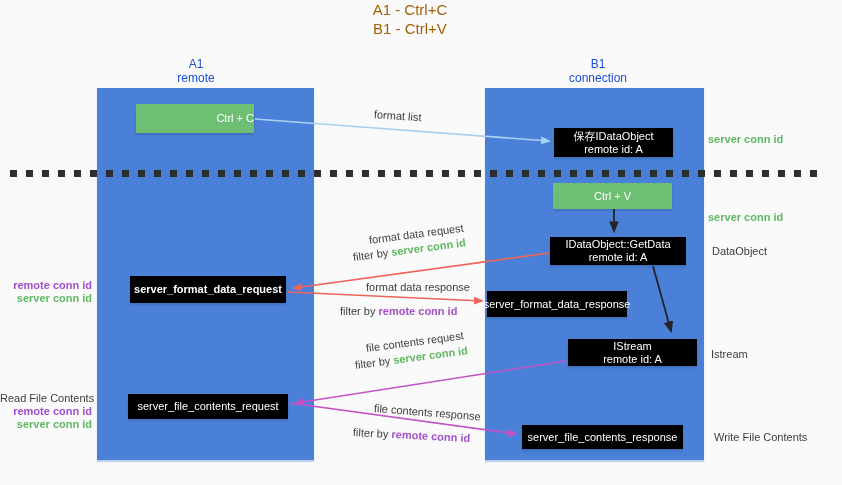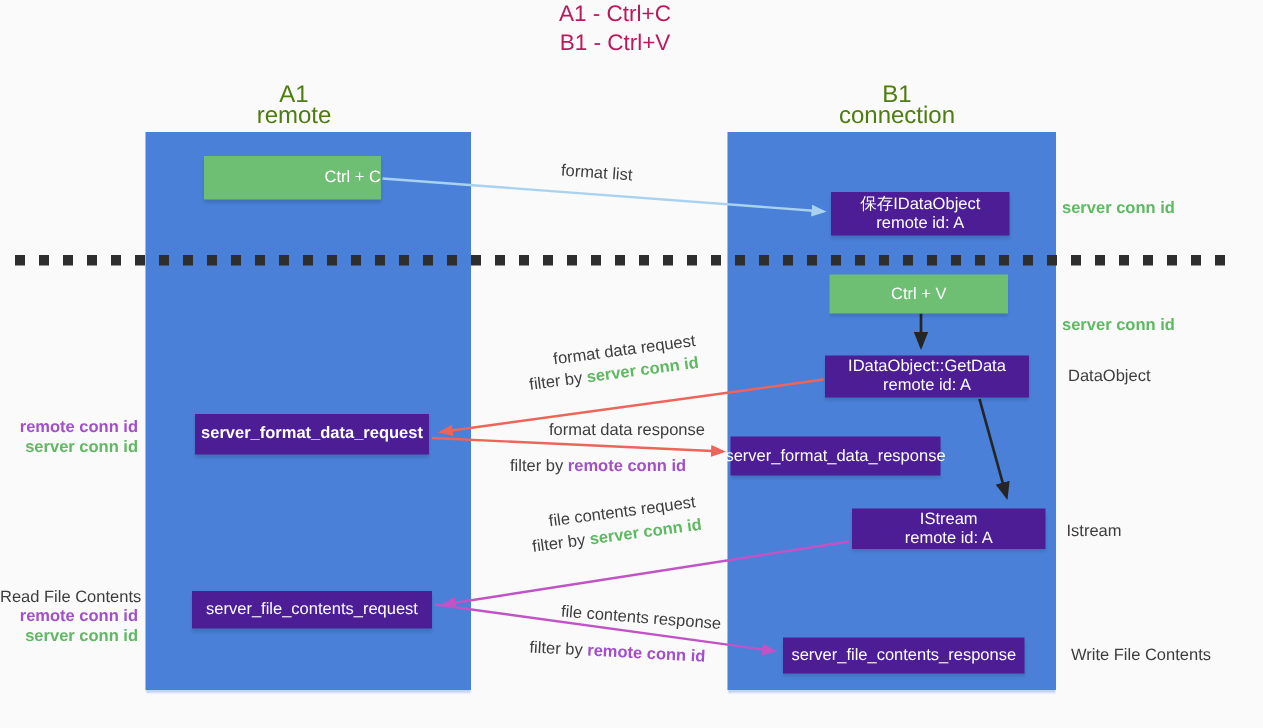--- a/index.html
+++ b/index.html
@@ -1,35 +1,35 @@
 <!DOCTYPE html>
 <html><head>
 <meta charset="utf-8">
 <style>
   html,body{margin:0;padding:0;background:#FAFAFA;}
   .canvas{
     position:relative;width:842px;height:485px;background:#FAFAFA;overflow:hidden;
     font-family:"Liberation Sans","DejaVu Sans",sans-serif;color:#3D3D3D;
   }
   .abs{position:absolute;}
-  .title{left:0;top:8;width:820px;text-align:center;font-size:15px;line-height:19px;color:#be185d;}
-  .col-header{width:120px;text-align:center;font-size:16px;line-height:14px;color:#4d7c0f;}
+  .title{left:0;top:8;width:820px;text-align:center;font-size:15px;line-height:19px;color:#a16207;}
+  .col-header{width:120px;text-align:center;font-size:12px;line-height:14px;color:#1d4ed8;}
   .column{background:#4A80D8;box-shadow:0 2px 1px rgba(120,160,220,0.45);}
   .svg-layer{left:0;top:0;width:842px;height:485px;pointer-events:none;}
   .dotted{
     left:10px;top:170px;width:815px;height:7px;
     background:repeating-linear-gradient(to right,#2E2E2E 0 7px,transparent 7px 16px);
   }
   .node{
     display:flex;flex-direction:column;align-items:center;justify-content:center;
     color:#FFFFFF;font-size:11px;line-height:13px;text-align:center;
     box-shadow:0 2px 2px rgba(0,0,0,0.12);
   }
   .green{background:#6EBE74;}
-  .orange{background:#4c1d95;}
+  .orange{background:#000000;}
   .flow-label{font-size:11px;color:#3D3D3D;white-space:nowrap;transform-origin:left center;}
   .rot-up{transform:rotate(-7.5deg);}
   .rot-dn{transform:rotate(4.5deg);}
   .rot-dn2{transform:rotate(3deg);}
   .rot-dn3{transform:rotate(4deg);}
   .lbl-green{color:#5FB862;font-weight:bold;}
   .lbl-purple{color:#A24FC9;font-weight:bold;}
   .side-label{font-size:11px;white-space:nowrap;}
   .left-block{left:0;width:92px;text-align:right;font-size:11px;line-height:13px;white-space:nowrap;}
 </style>

